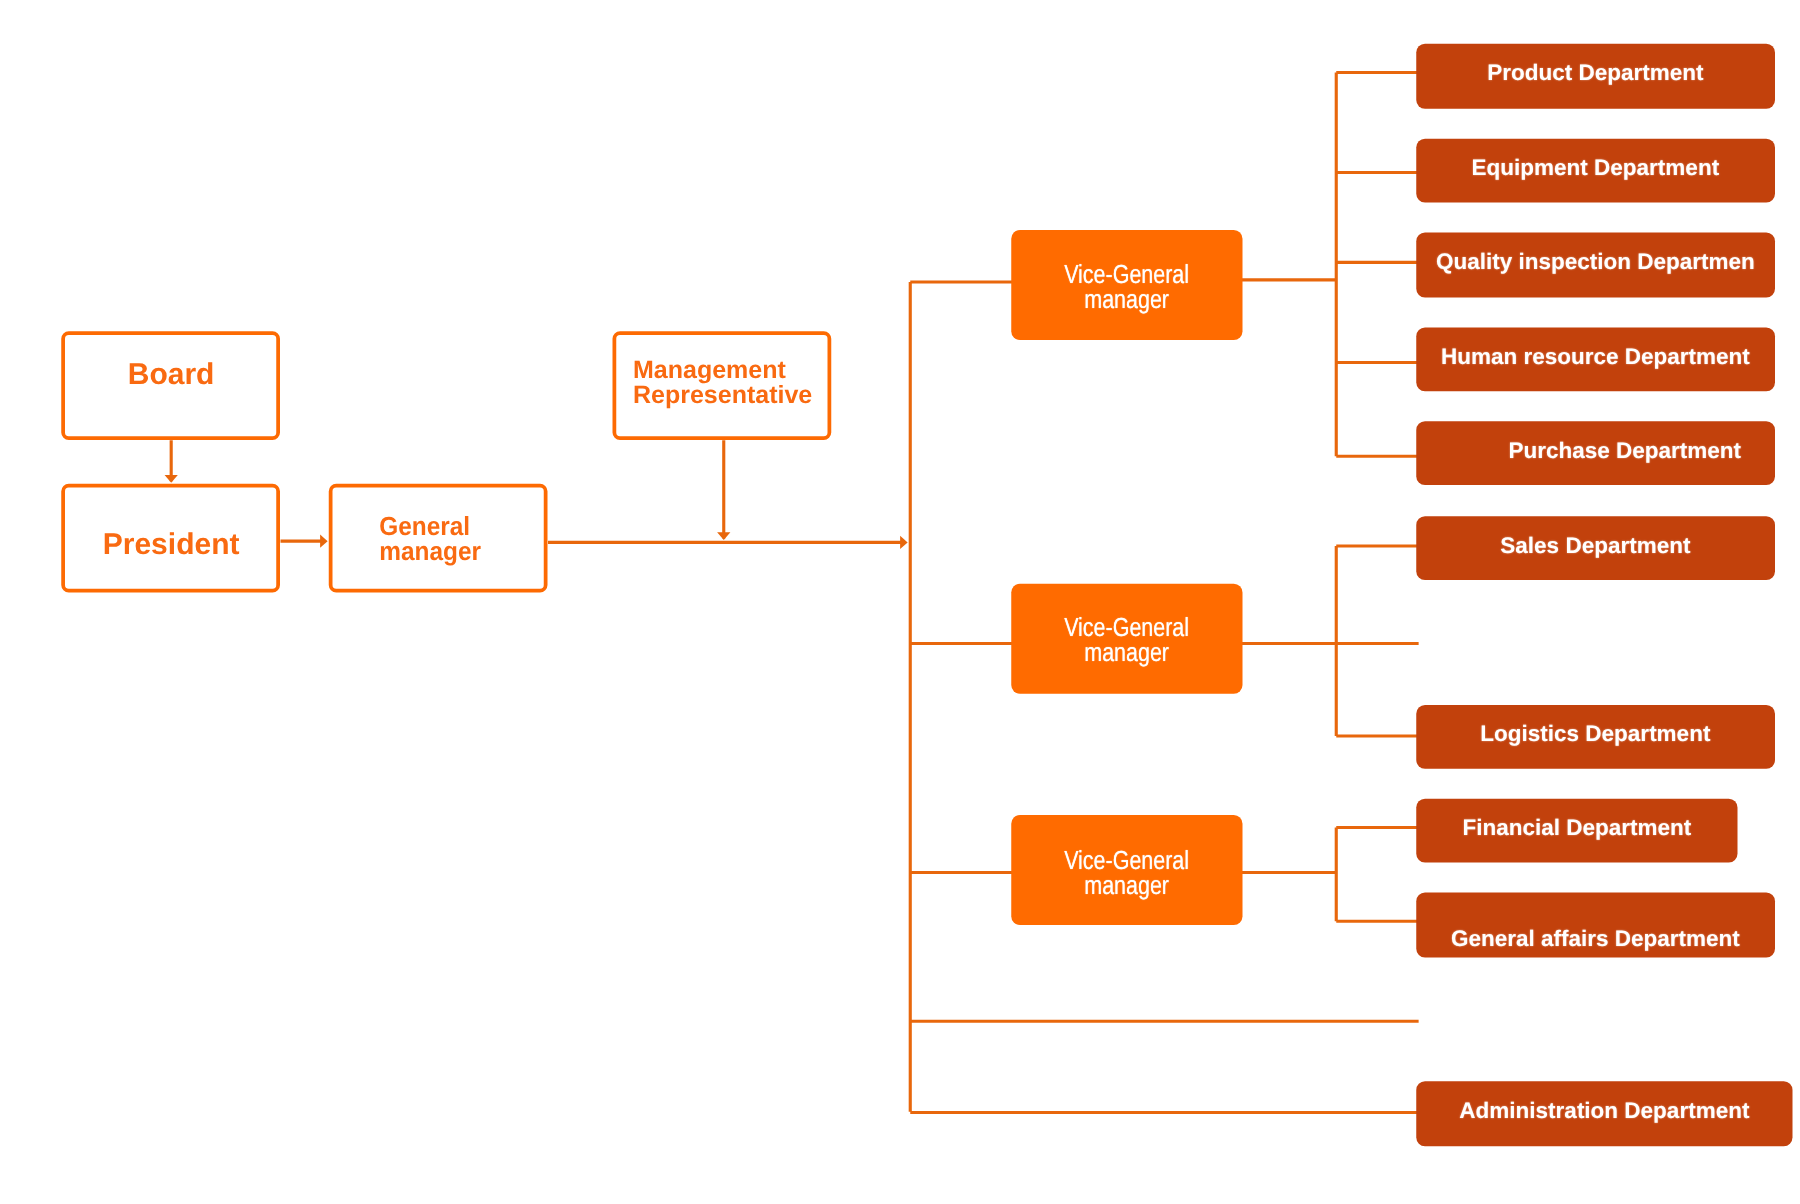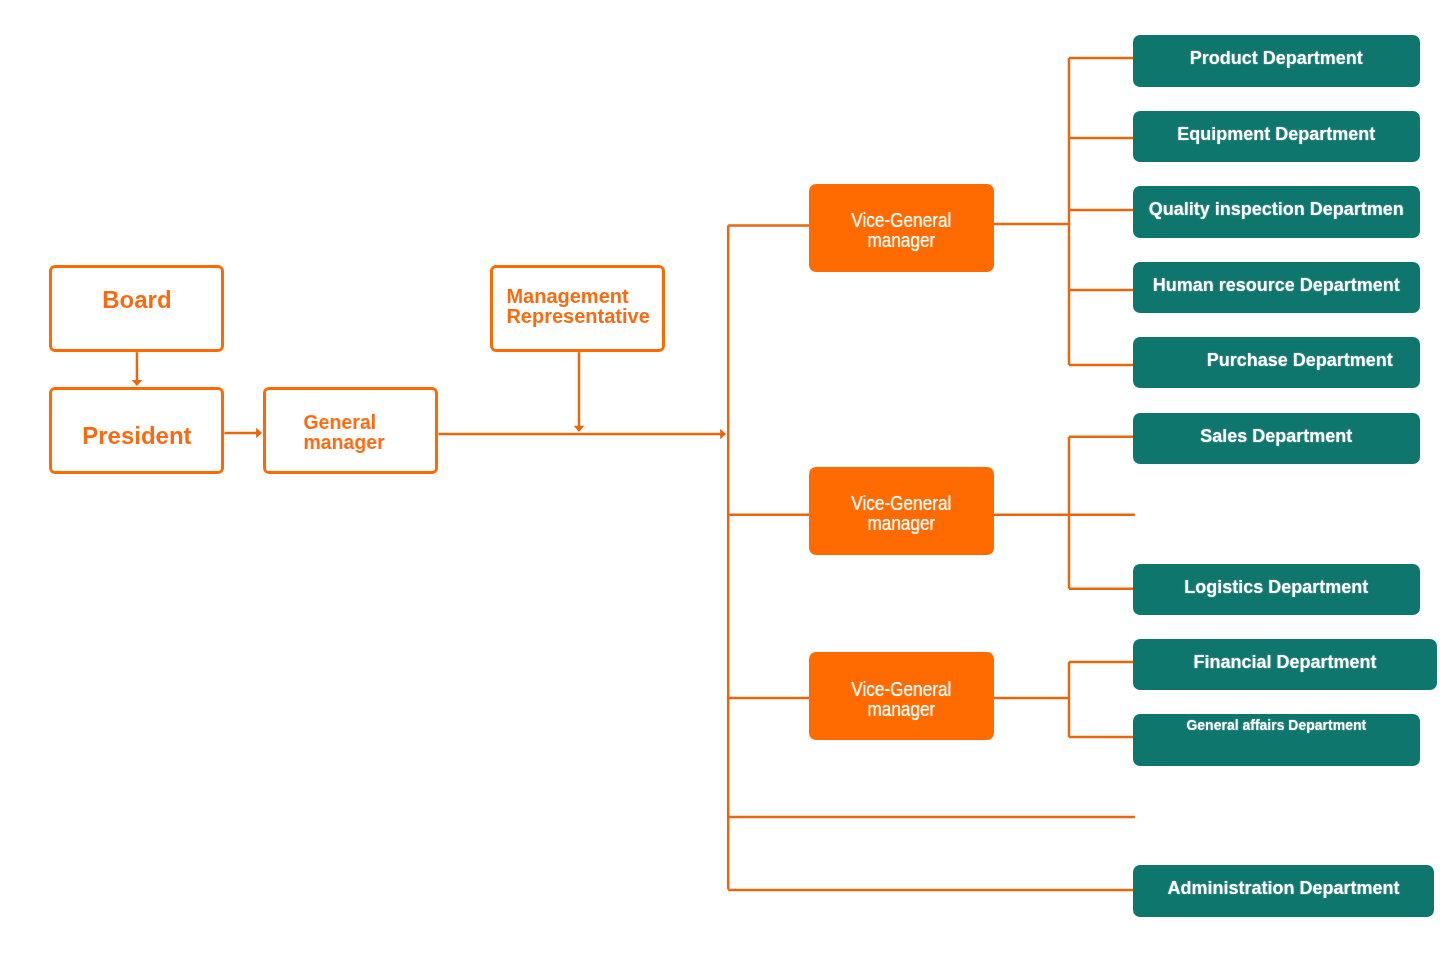--- a/index.html
+++ b/index.html
@@ -30,21 +30,21 @@
   .node.outline .lbl { color:#F96A11; font-weight:bold; }
 
   
   .node.solid { background:#FF6B00; border-radius:7px; }
   .node.solid .lbl {
     color:#ffffff; font-weight:normal;
     text-shadow:0 0 0.9px rgba(255,255,255,0.85);
   }
 
   
-  .node.dept { background:#0f766e; border-radius:7px; }
+  .node.dept { background:#c2410c; border-radius:7px; }
   .node.dept .lbl {
     color:#ffffff; font-weight:bold;
     text-shadow:0 0 1.6px rgba(255,255,255,0.55);   
   }
 </style>
 </head>
 <body>
 
 <div id="chart">
 
@@ -128,23 +128,23 @@
   </div>
   <div class="node dept" style="left: 1133.4px; top: 337.1px; width: 286.6px; height: 51.4px;">
     <span class="lbl" style="font-size: 18px; line-height: 19px; top: 14.1px; margin-left: 47px;">Purchase Department</span>
   </div>
   <div class="node dept" style="left: 1133.4px; top: 412.6px; width: 286.6px; height: 51.4px;">
     <span class="lbl" style="font-size: 18px; line-height: 19px; top: 14.1px;">Sales Department</span>
   </div>
   <div class="node dept" style="left: 1133.4px; top: 563.5px; width: 286.6px; height: 51.4px;">
     <span class="lbl" style="font-size: 18px; line-height: 19px; top: 14.1px;">Logistics Department</span>
   </div>
-  <div class="node dept" style="left: 1133.4px; top: 639px; width: 304px; height: 51.4px;">
+  <div class="node dept" style="left: 1133.4px; top: 639px; width: 257px; height: 51.4px;">
     <span class="lbl" style="font-size: 18px; line-height: 19px; top: 14.1px;">Financial Department</span>
   </div>
   <div class="node dept" style="left: 1133.4px; top: 714.4px; width: 286.6px; height: 51.4px;">
-    <span class="lbl" style="font-size: 14px; line-height: 19px; top: 2px;">General affairs Department</span>
+    <span class="lbl" style="font-size: 18px; line-height: 19px; top: 28px;">General affairs Department</span>
   </div>
   <div class="node dept" style="left: 1133.4px; top: 865.4px; width: 301px; height: 51.4px;">
     <span class="lbl" style="font-size: 18px; line-height: 19px; top: 14.1px;">Administration Department</span>
   </div>
 
 </div>
 
 </body></html>

